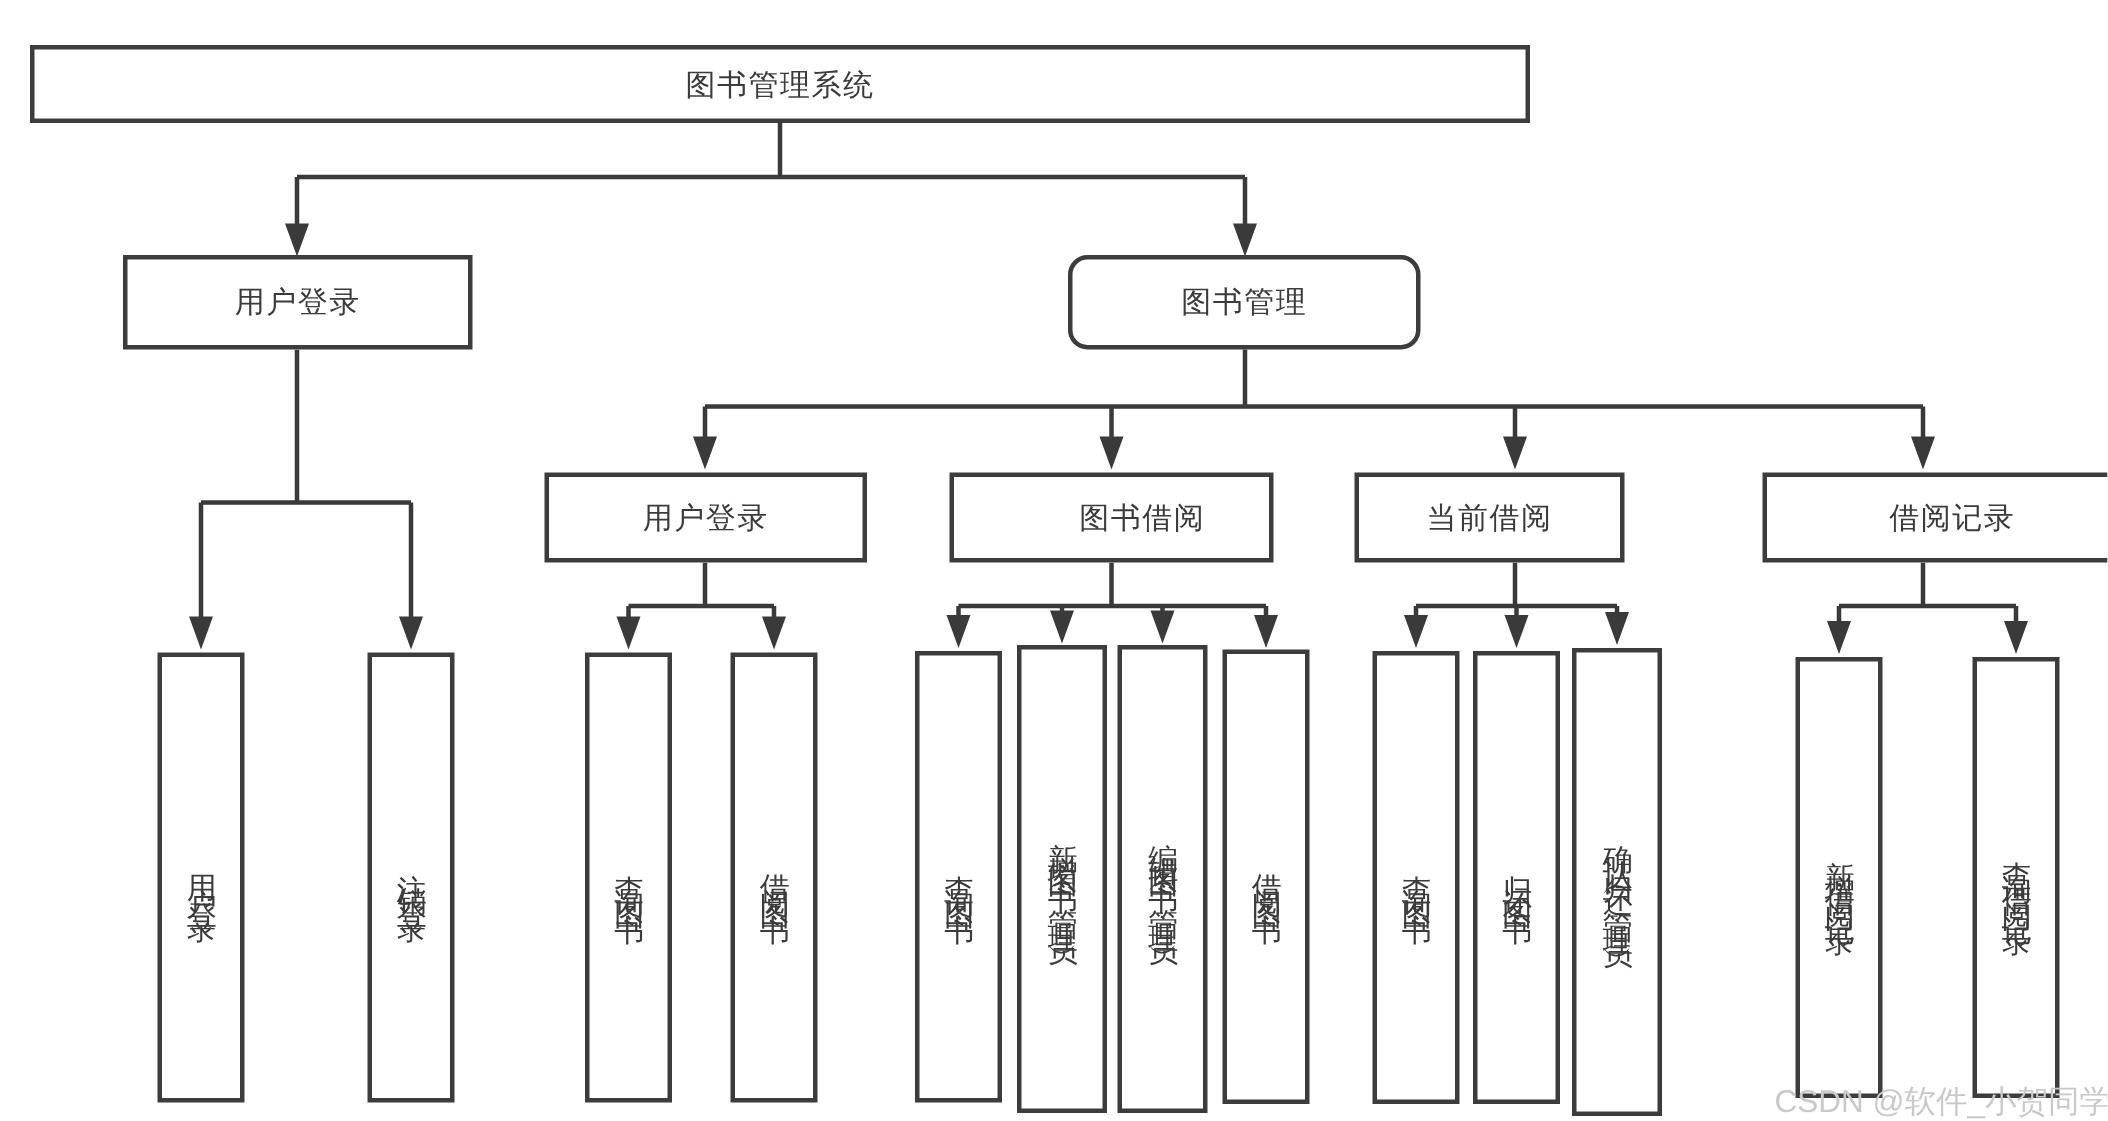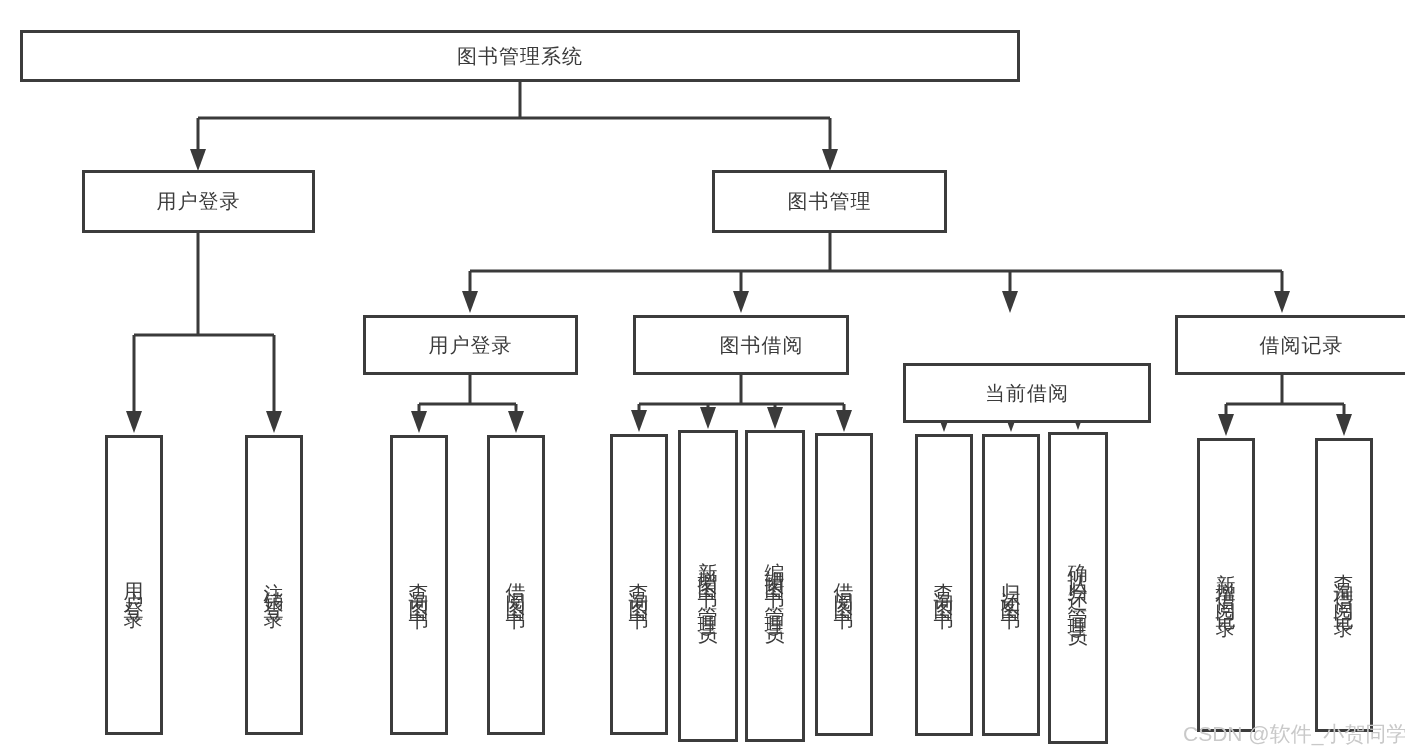--- a/index.html
+++ b/index.html
@@ -102,31 +102,31 @@
     <path class="arrow" d="M1344 436 L1336 414 H1352 Z"></path>
   </svg>
 
   <div class="box" style="left:20px; top:14px; width:1000px; height:52px;margin-top:16px;">
     <span>图书管理系统</span>
   </div>
 
   <div class="box" style="left:82px; top:170px; width:233px; height:63px;">
     <span>用户登录</span>
   </div>
-  <div class="box" style="left:712px; top:170px; width:235px; height:63px;">
+  <div class="box" style="left:712px; top:170px; width:235px; height:63px;border-radius:13px;">
     <span>图书管理</span>
   </div>
 
   <div class="box" style="left:363px; top:315px; width:215px; height:60px;">
     <span>用户登录</span>
   </div>
   <div class="box" style="left:633px; top:315px; width:216px; height:60px;padding-left:41px;">
     <span>图书借阅</span>
   </div>
-  <div class="box" style="left:903px; top:315px; width:248px; height:60px;margin-top:48px;">
+  <div class="box" style="left:903px; top:315px; width:180px; height:60px;">
     <span>当前借阅</span>
   </div>
   <div class="box" style="left:1175px; top:315px; width:253px; height:60px;">
     <span>借阅记录</span>
   </div>
 
   <div class="box leaf" style="left:105px; top:435px; width:58px; height:300px;">
     <span>用户登录</span>
   </div>
   <div class="box leaf" style="left:245px; top:435px; width:58px; height:300px;">

